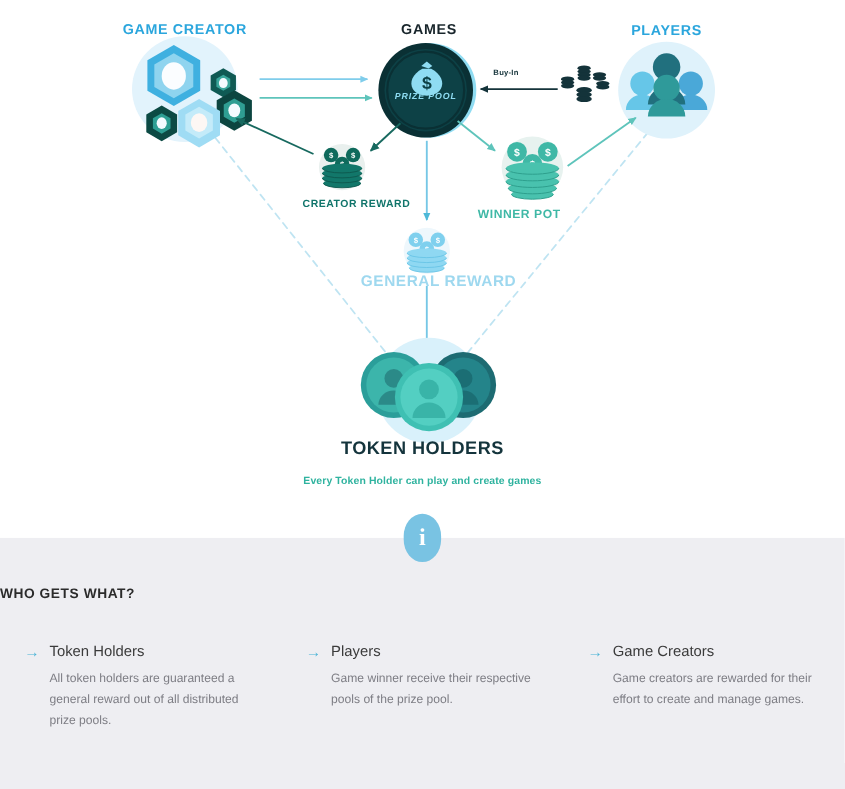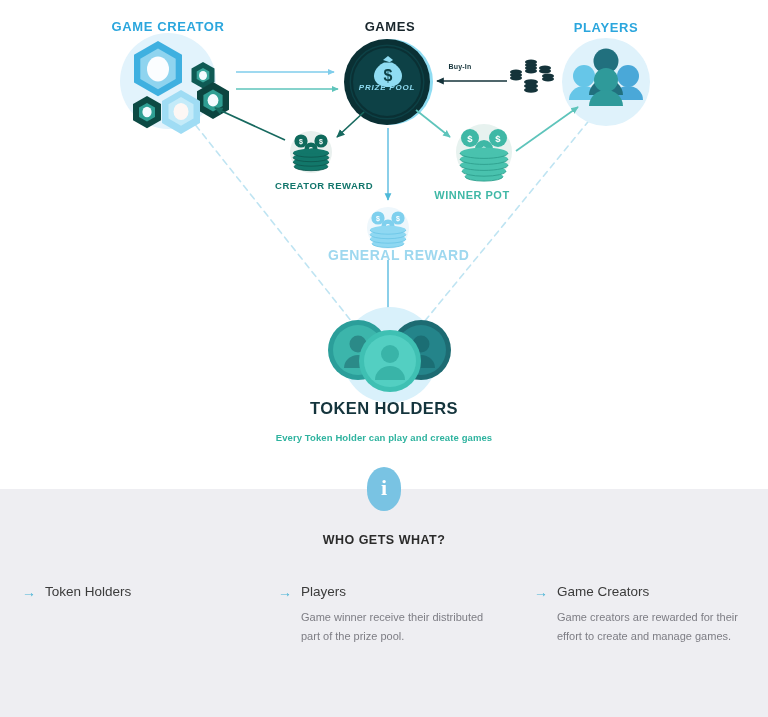--- a/index.html
+++ b/index.html
@@ -53,21 +53,21 @@
     width: 34px; height: 44px; border-radius: 50% / 46%;
     background: #79c3e3; display: flex; align-items: center; justify-content: center;
   }
   #info-badge span {
     color: #ffffff; font-size: 22px; font-weight: bold;
     font-family: "Liberation Serif", serif; line-height: 1;
     position: relative; top: -1px;
   }
   #panel-heading {
     position: absolute; left: 0; right: 0; top: 44px;
-    text-align: center; font-size: 12.5px; font-weight: bold;
+    text-align: left; font-size: 12.5px; font-weight: bold;
     color: #2b2b2b; letter-spacing: .5px;
   }
   #cols {
     position: absolute; left: 0; top: 94px; width: 768px;
     display: flex;
   }
   .col { width: 256px; padding-left: 22px; padding-right: 26px; }
   .col-head { display: flex; align-items: flex-start; gap: 9px; }
   .arrow-ico {
     color: #4cb4d6; font-size: 14px; line-height: 18px; flex: 0 0 auto;
@@ -346,28 +346,29 @@
 
     <div id="panel-heading">WHO GETS WHAT?</div>
 
     <div id="cols">
 
       <div class="col">
         <div class="col-head">
           <span class="arrow-ico">→</span>
           <span class="col-title">Token Holders</span>
         </div>
+        <div class="col-body">All token holders are guaranteed a general reward out of all distributed prize pools.</div>
       </div>
 
       <div class="col">
         <div class="col-head">
           <span class="arrow-ico">→</span>
           <span class="col-title">Players</span>
         </div>
-        <div class="col-body">Game winner receive their distributed part of the prize pool.</div>
+        <div class="col-body">Game winner receive their respective pools of the prize pool.</div>
       </div>
 
       <div class="col">
         <div class="col-head">
           <span class="arrow-ico">→</span>
           <span class="col-title">Game Creators</span>
         </div>
         <div class="col-body">Game creators are rewarded for their effort to create and manage games.</div>
       </div>
 

